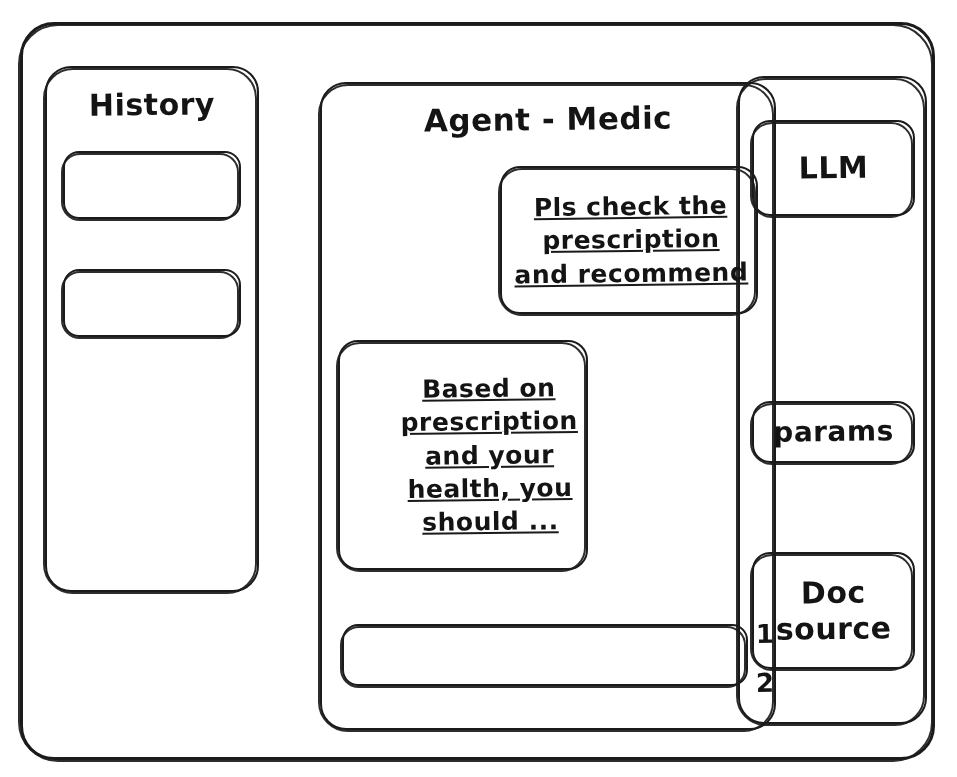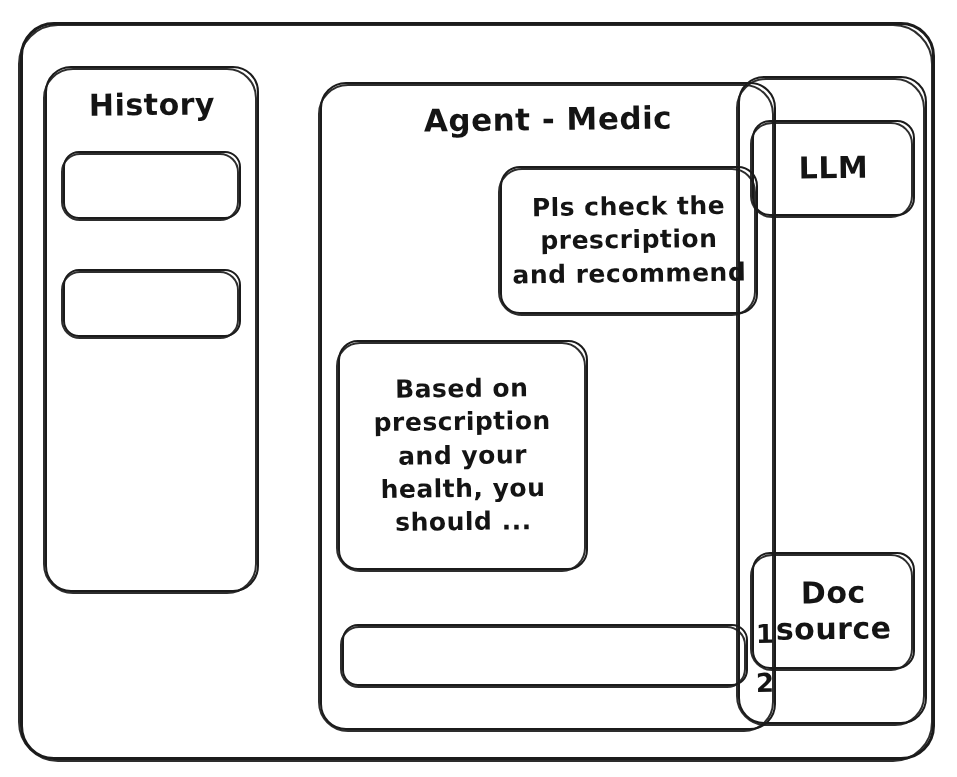--- a/index.html
+++ b/index.html
@@ -76,21 +76,22 @@
 
   
   #agent-panel { left: 272px; top: 82px; width: 456px; height: 648px; margin-left: 48px; }
   #agent-title { top: 22px; font-size: 31px; }
 
   
   .bubble {
     box-sizing: border-box;
     display: flex;
     align-items: center;
-    justify-content: center;
+    justify-content: flex-end;
+    text-decoration: underline;
   }
   .bubble > .edge { border-radius: 20px; }
   .bubble > .edge.e2 { border-radius: 24px; }
   .bubble-text {
     position: relative;
     z-index: 2;
     text-align: center;
     font-size: 25px;
     line-height: 1.33;
     padding: 0 10px;
@@ -203,20 +204,25 @@
     <div class="edge"></div>
     <div class="edge e2"></div>
 
     <div class="sketch tool-btn" id="tool-llm">
       <div class="edge"></div>
       <div class="edge e2"></div>
       <span class="tool-label hand">LLM</span>
     </div>
 
 
+    <div class="sketch tool-btn" id="tool-params">
+      <div class="edge"></div>
+      <div class="edge e2"></div>
+      <span class="tool-label hand">params</span>
+    </div>
 
     <div class="sketch tool-btn" id="tool-docsource">
       <div class="edge"></div>
       <div class="edge e2"></div>
       <span class="tool-label hand">Doc
 source</span>
     </div>
 
     <span class="doc-list-item hand" id="doc-item-1">1</span>
     <span class="doc-list-item hand" id="doc-item-2">2</span>

